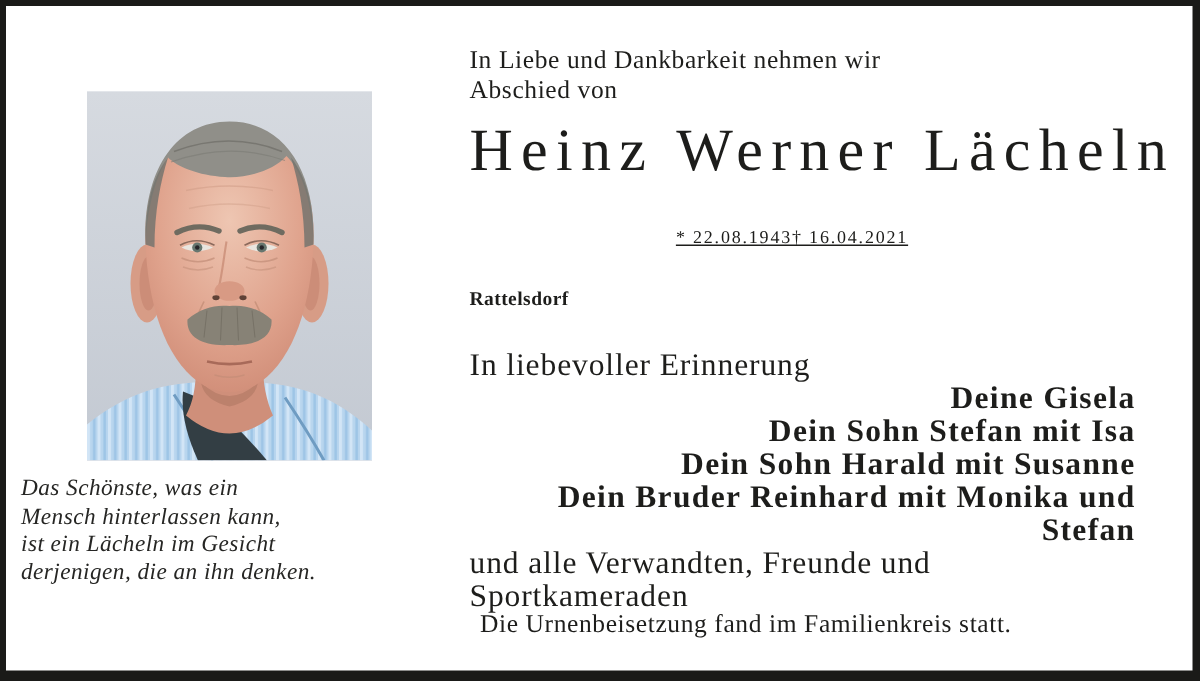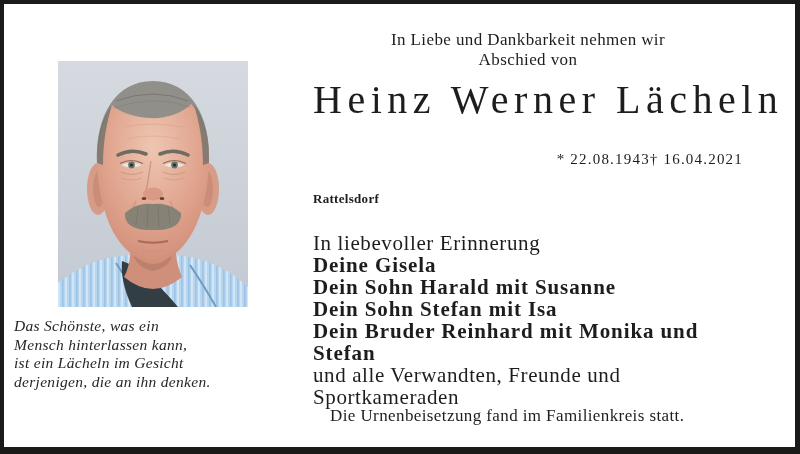--- a/index.html
+++ b/index.html
@@ -37,21 +37,21 @@
   }
   .right-col {
     position: absolute;
     left: 309px; top: 0;
     width: 444px;
   }
   .opening {
     position: absolute;
     top: 26px; left: 0;
     width: 430px;
-    text-align: center;
+    text-align: left;
     font-size: 17px;
     line-height: 20px;
     letter-spacing: 0.4px;
   }
   .deceased-name {
     position: absolute;
     top: 74px; left: 0;
     width: 438px;
     margin: 0;
     text-align: center;
@@ -59,47 +59,47 @@
     font-weight: normal;
     line-height: 44px;
     letter-spacing: 5.5px;
     white-space: nowrap;
   }
   .dates {
     position: absolute;
     top: 147px; left: 0;
     width: 444px;
     display: flex;
-    justify-content: flex-end;
-    font-size: 15px;
+    justify-content: center;
+    font-size: 12px;
     letter-spacing: 1.2px;
+    text-decoration: underline;
   }
   .dates .death-date { margin-right: 14px; }
   .place {
     position: absolute;
     top: 187px; left: 0;
     font-size: 13px;
     font-weight: bold;
     letter-spacing: 0.3px;
   }
   .mourners {
     position: absolute;
     top: 228px; left: 0;
     width: 444px;
     font-size: 21px;
     line-height: 22px;
     letter-spacing: 0.6px;
   }
-  .mourners .mourner-line { font-weight: bold; letter-spacing: 0.9px; }
+  .mourners .mourner-line { font-weight: bold; letter-spacing: 0.9px; text-align: right; }
   .closing {
     position: absolute;
     top: 402px; left: 7px;
     font-size: 17px;
     letter-spacing: 0.4px;
-    margin-left: 10px;
   }
 </style>
 </head>
 <body>
 
 <div class="card">
 
   <div class="photo">
     <svg width="190" height="246" viewBox="0 0 190 246" xmlns="http://www.w3.org/2000/svg">
       <defs>
@@ -198,22 +198,22 @@
     <div class="dates">
       <span class="birth-date">* 22.08.1943</span>
       <span class="death-date">† 16.04.2021</span>
     </div>
 
     <div class="place">Rattelsdorf</div>
 
     <div class="mourners">
       <div class="intro-line">In liebevoller Erinnerung</div>
       <div class="mourner-line">Deine Gisela</div>
+      <div class="mourner-line">Dein Sohn Stefan mit Isa</div>
       <div class="mourner-line">Dein Sohn Harald mit Susanne</div>
-      <div class="mourner-line">Dein Sohn Stefan mit Isa</div>
       <div class="mourner-line">Dein Bruder Reinhard mit Monika und Stefan</div>
       <div class="additional-line">und alle Verwandten, Freunde und Sportkameraden</div>
     </div>
 
     <div class="closing">Die Urnenbeisetzung fand im Familienkreis statt.</div>
 
   </div>
 </div>
 
 </body></html>

